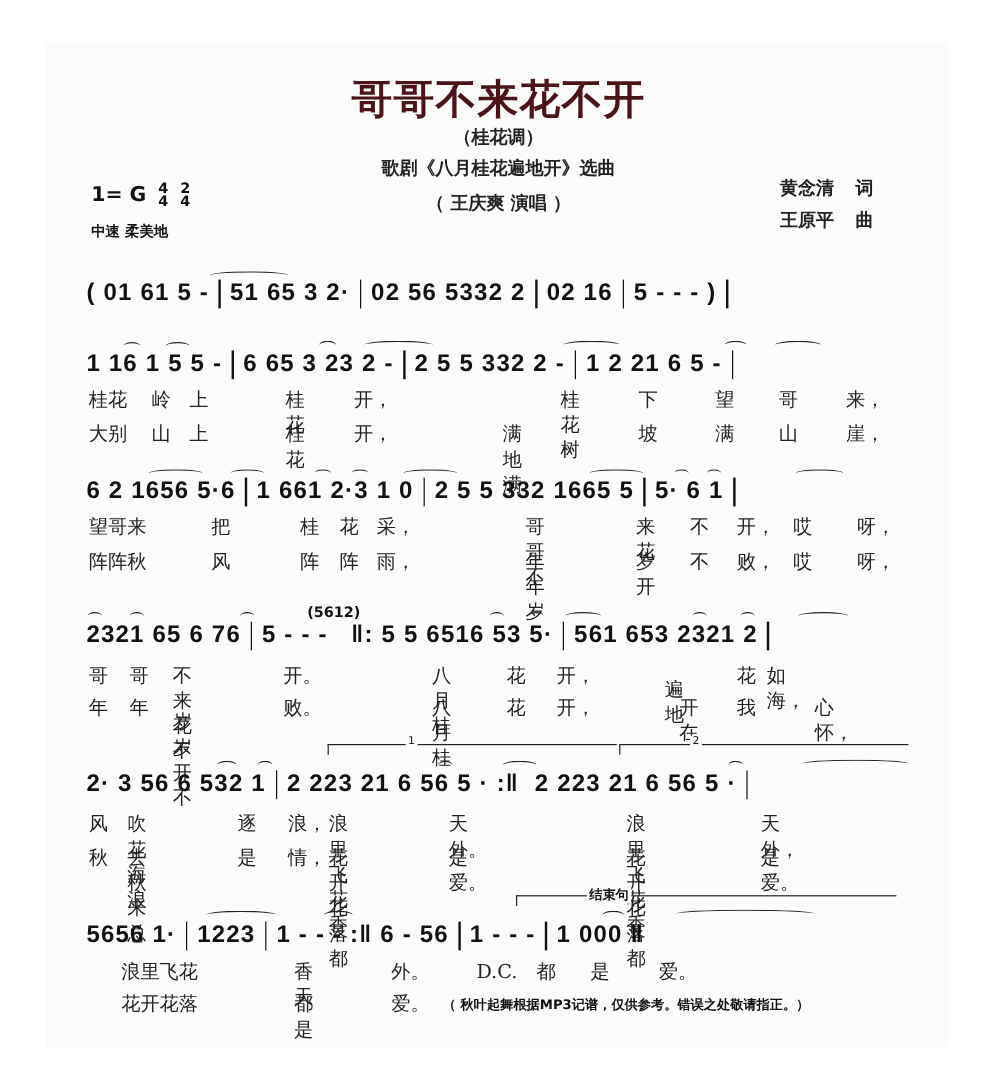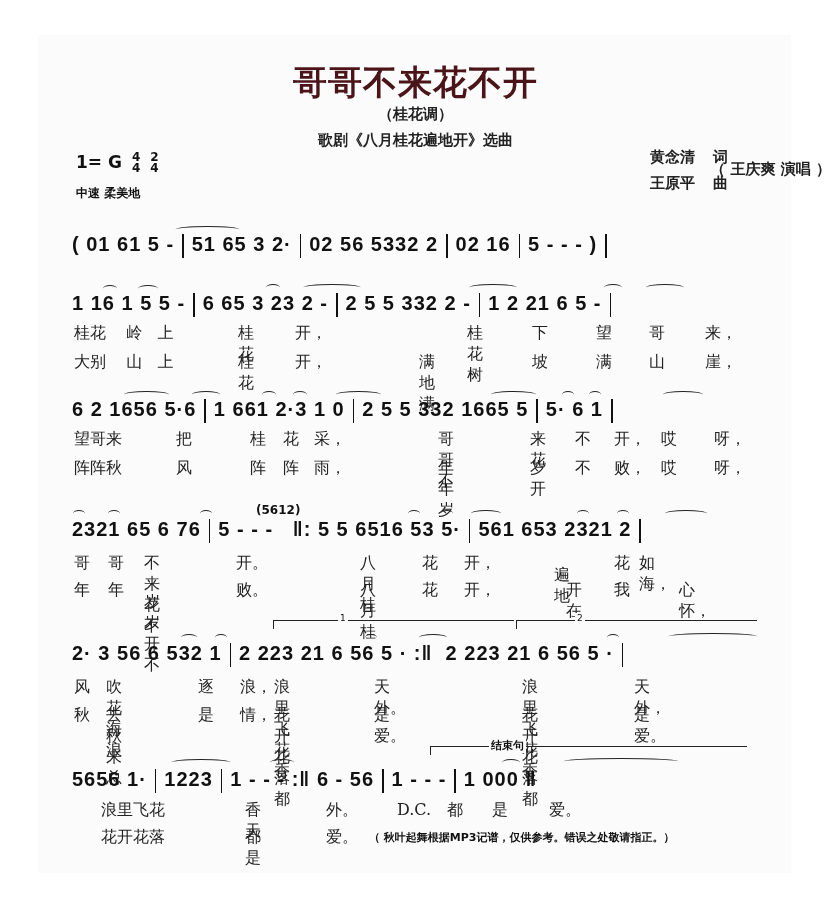--- a/index.html
+++ b/index.html
@@ -23,21 +23,21 @@
   .note { font-size:12px; font-weight:bold; font-family:"DejaVu Sans",sans-serif; }
 </style>
 </head>
 <body>
 
 <div class="sheet"></div>
 
 <div class="abs title">哥哥不来花不开</div>
 <div class="abs sub" style="top:105px;">（桂花调）</div>
 <div class="abs sub" style="top:131px;">歌剧《八月桂花遍地开》选曲</div>
-<div class="abs sub" style="top:160px;text-align:right;">（ 王庆爽  演唱 ）</div>
+<div class="abs sub" style="top:160px;">（ 王庆爽  演唱 ）</div>
 
 <div class="abs key">
   <span>1= G</span>
   <span class="frac">
     <span>4</span><br>
     <span>4</span>
   </span>
   <span class="frac">
     <span>2</span><br>
     <span>4</span>

